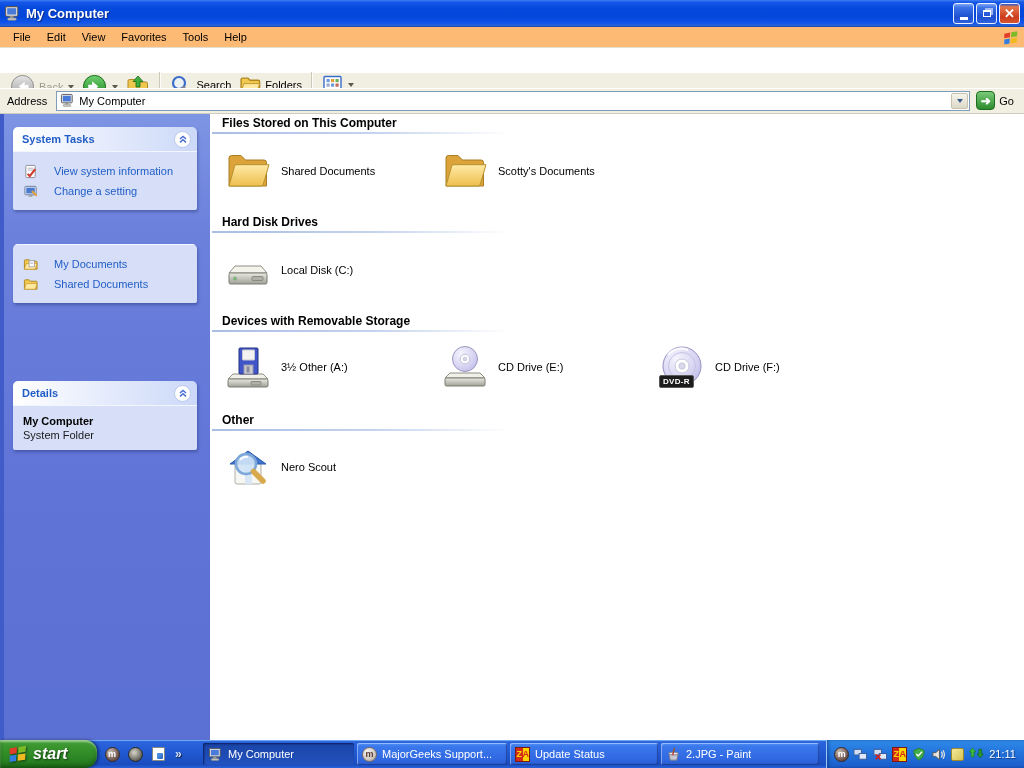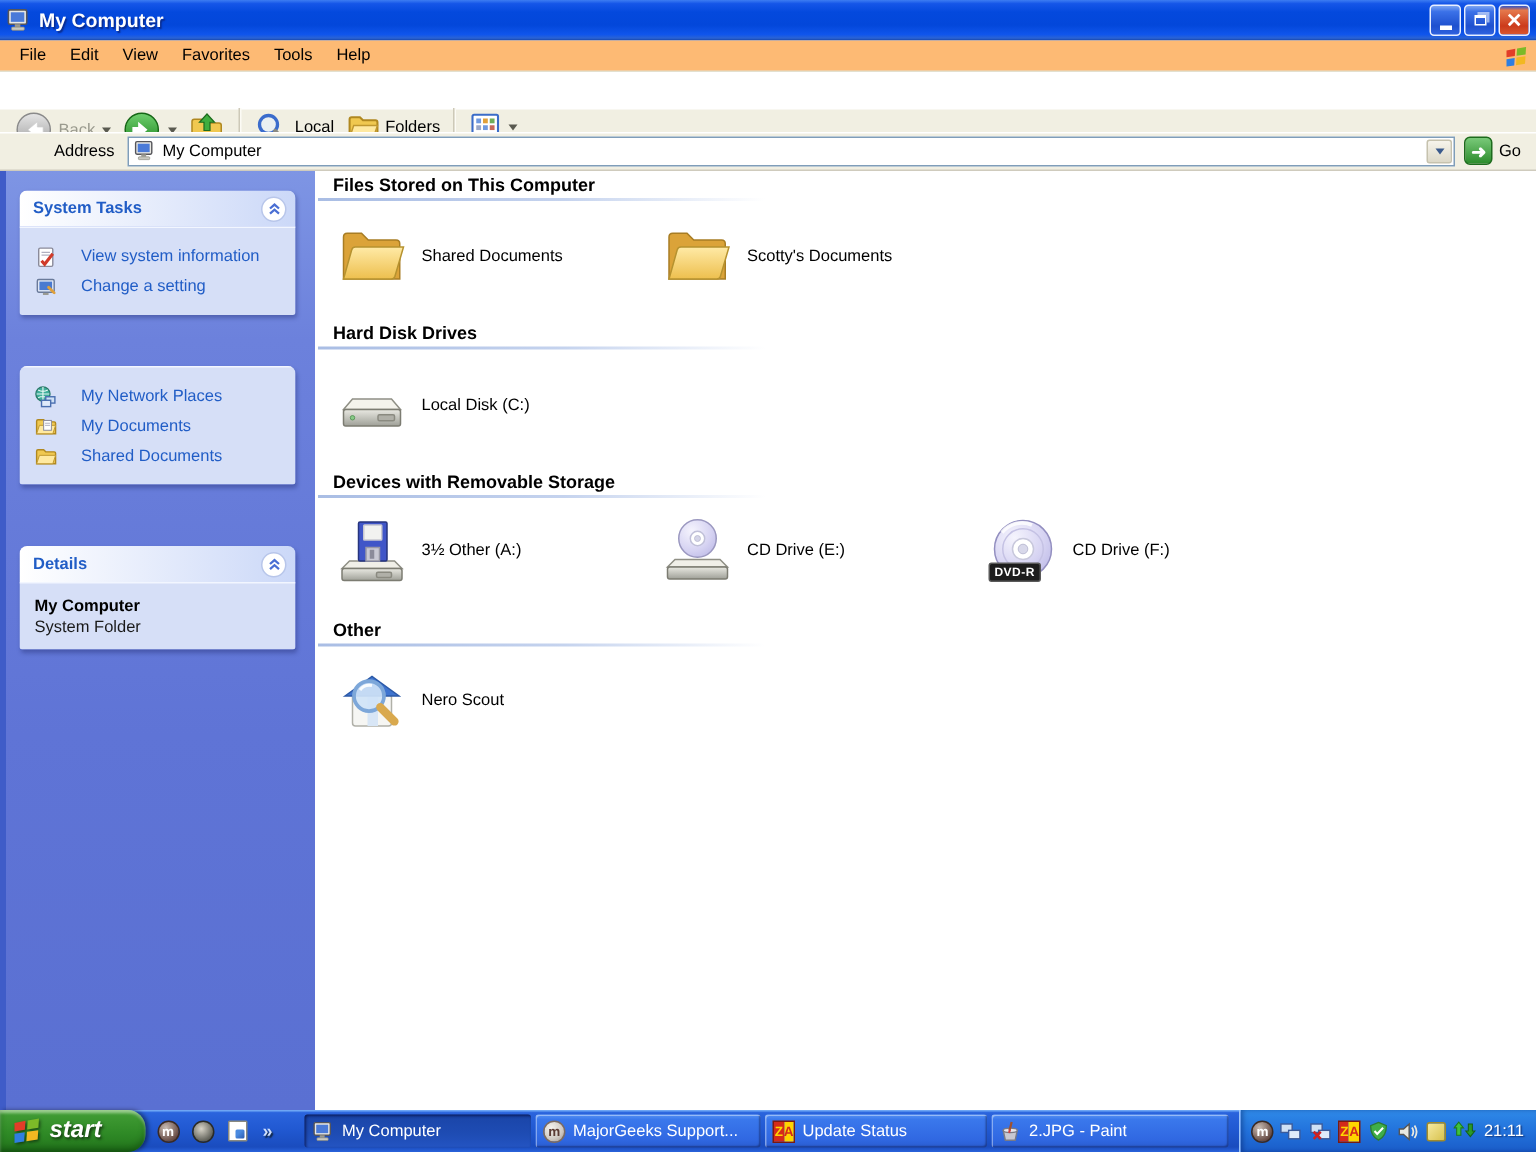--- a/index.html
+++ b/index.html
@@ -35,21 +35,21 @@
   .tool{display:flex;align-items:center;gap:4px;padding:2px 4px;border-radius:3px;}
   .tool .lbl{font-size:11px;}
   .lbl.disabled{color:#9a9a8e;}
   .caret{width:0;height:0;border-left:3px solid transparent;border-right:3px solid transparent;border-top:4px solid #5a5a50;margin-left:1px;}
   .tsep{width:2px;height:30px;border-left:1px solid #cdc9b8;border-right:1px solid #fcfbf5;margin:0 5px;}
   .nav-circle{width:25px;height:25px;}
 
   
   .addressbar{position:absolute;left:0;top:88px;width:1024px;height:26px;background:#f1efe2;
     border-bottom:1px solid #cfcbbd;display:flex;align-items:center;padding:0 4px;box-shadow:inset 0 1px 0 #fff;}
-  .addr-label{color:#000;padding:0 9px 0 3px;margin-left:29px;}
+  .addr-label{color:#000;padding:0 9px 0 3px;}
   .addr-input{flex:1;height:20px;background:#fff;border:1px solid #7f9db9;display:flex;align-items:center;padding-left:3px;position:relative;}
   .addr-input .ai{width:15px;height:15px;margin-right:4px;}
   .addr-drop{position:absolute;right:1px;top:1px;bottom:1px;width:17px;
     background:linear-gradient(180deg,#f6f4ec,#ddd9c8);border:1px solid #c6c2ae;border-radius:2px;
     display:flex;align-items:center;justify-content:center;}
   .addr-drop .caret{border-top-color:#3a5a8c;}
   .go-btn{display:flex;align-items:center;gap:4px;margin-left:6px;padding-right:6px;}
   .go-circle{width:19px;height:19px;border-radius:4px;background:linear-gradient(180deg,#79c979,#2c8c2c);
     border:1px solid #1d6b1d;color:#fff;font-weight:bold;display:flex;align-items:center;justify-content:center;font-size:12px;}
 
@@ -275,21 +275,21 @@
           <path d="M2 20 V7 q0-1.5 1.5-1.5 h5 L10.5 8 H20 q1.5 0 1.5 1.5 V20 Z" fill="#f0c850" stroke="#b08820"></path>
           <path d="M12 2 l5 5.5 h-3 V13 h-4 V7.5 h-3 Z" fill="#3fae3f" stroke="#1d6b1d" stroke-width="0.8"></path>
         </svg>
       </div>
       <div class="tsep"></div>
       <div class="tool">
         <svg width="22" height="22" viewBox="0 0 22 22">
           <circle cx="9" cy="9" r="6" fill="#e8f0fb" fill-opacity="0.6" stroke="#3b6ccc" stroke-width="2.2"></circle>
           <line x1="13.5" y1="13.5" x2="19" y2="19" stroke="#8a8a80" stroke-width="3" stroke-linecap="round"></line>
         </svg>
-        <span class="lbl">Local</span>
+        <span class="lbl">Search</span>
       </div>
       <div class="tool">
         <svg width="22" height="22" viewBox="0 0 16 16">
             <use href="#i-folder16"></use>
           </svg>
         <span class="lbl">Folders</span>
       </div>
       <div class="tsep"></div>
       <div class="tool">
         <svg width="21" height="21" viewBox="0 0 21 21">
@@ -357,46 +357,37 @@
               </svg>
               <span>Change a setting</span>
             </div>
           </div>
         </div>
 
         <div class="panel" style="top:130px">
           <div class="panel-bd">
             <div class="side-link">
               <svg width="15" height="15" viewBox="0 0 16 16">
-                <circle cx="6" cy="6" r="5" fill="#3fae9a" stroke="#2a7a6a"></circle>
-                <path d="M1.5 6 h9 M6 1 v10 M2.5 3.2 q3.5 2 7 0 M2.5 8.8 q3.5-2 7 0" stroke="#e8f8f4" stroke-width="0.8" fill="none"></path>
-                <rect x="8" y="8" width="6.5" height="4.5" fill="#cfe0f4" stroke="#4a6fb0"></rect>
-                <rect x="5" y="10.5" width="6.5" height="4.5" fill="#dfeafa" stroke="#4a6fb0"></rect>
-              </svg>
-              <span>My Network Places</span>
-            </div>
-            <div class="side-link">
-              <svg width="15" height="15" viewBox="0 0 16 16">
                 <use href="#i-folder16"></use>
                 <rect x="6.5" y="3.5" width="5.5" height="7" fill="#fff" stroke="#8a8a9a" stroke-width="0.7"></rect>
                 <line x1="7.5" y1="5.5" x2="11" y2="5.5" stroke="#b0b0c0" stroke-width="0.7"></line>
                 <line x1="7.5" y1="7" x2="11" y2="7" stroke="#b0b0c0" stroke-width="0.7"></line>
               </svg>
               <span>My Documents</span>
             </div>
             <div class="side-link">
               <svg width="15" height="15" viewBox="0 0 16 16">
                   <use href="#i-folder16"></use>
                 </svg>
               <span>Shared Documents</span>
             </div>
           </div>
         </div>
 
-        <div class="panel" style="top:250px">
+        <div class="panel" style="top:267px">
           <div class="panel-hd">
             <span class="pt">Details</span>
             <span class="chev">
               <svg width="12" height="12" viewBox="0 0 16 16">
                 <polyline points="4,8 8,4.5 12,8" fill="none" stroke="#4a6fd4" stroke-width="2"></polyline>
                 <polyline points="4,12.5 8,9 12,12.5" fill="none" stroke="#4a6fd4" stroke-width="2"></polyline>
               </svg>
             </span>
           </div>
           <div class="panel-bd">

